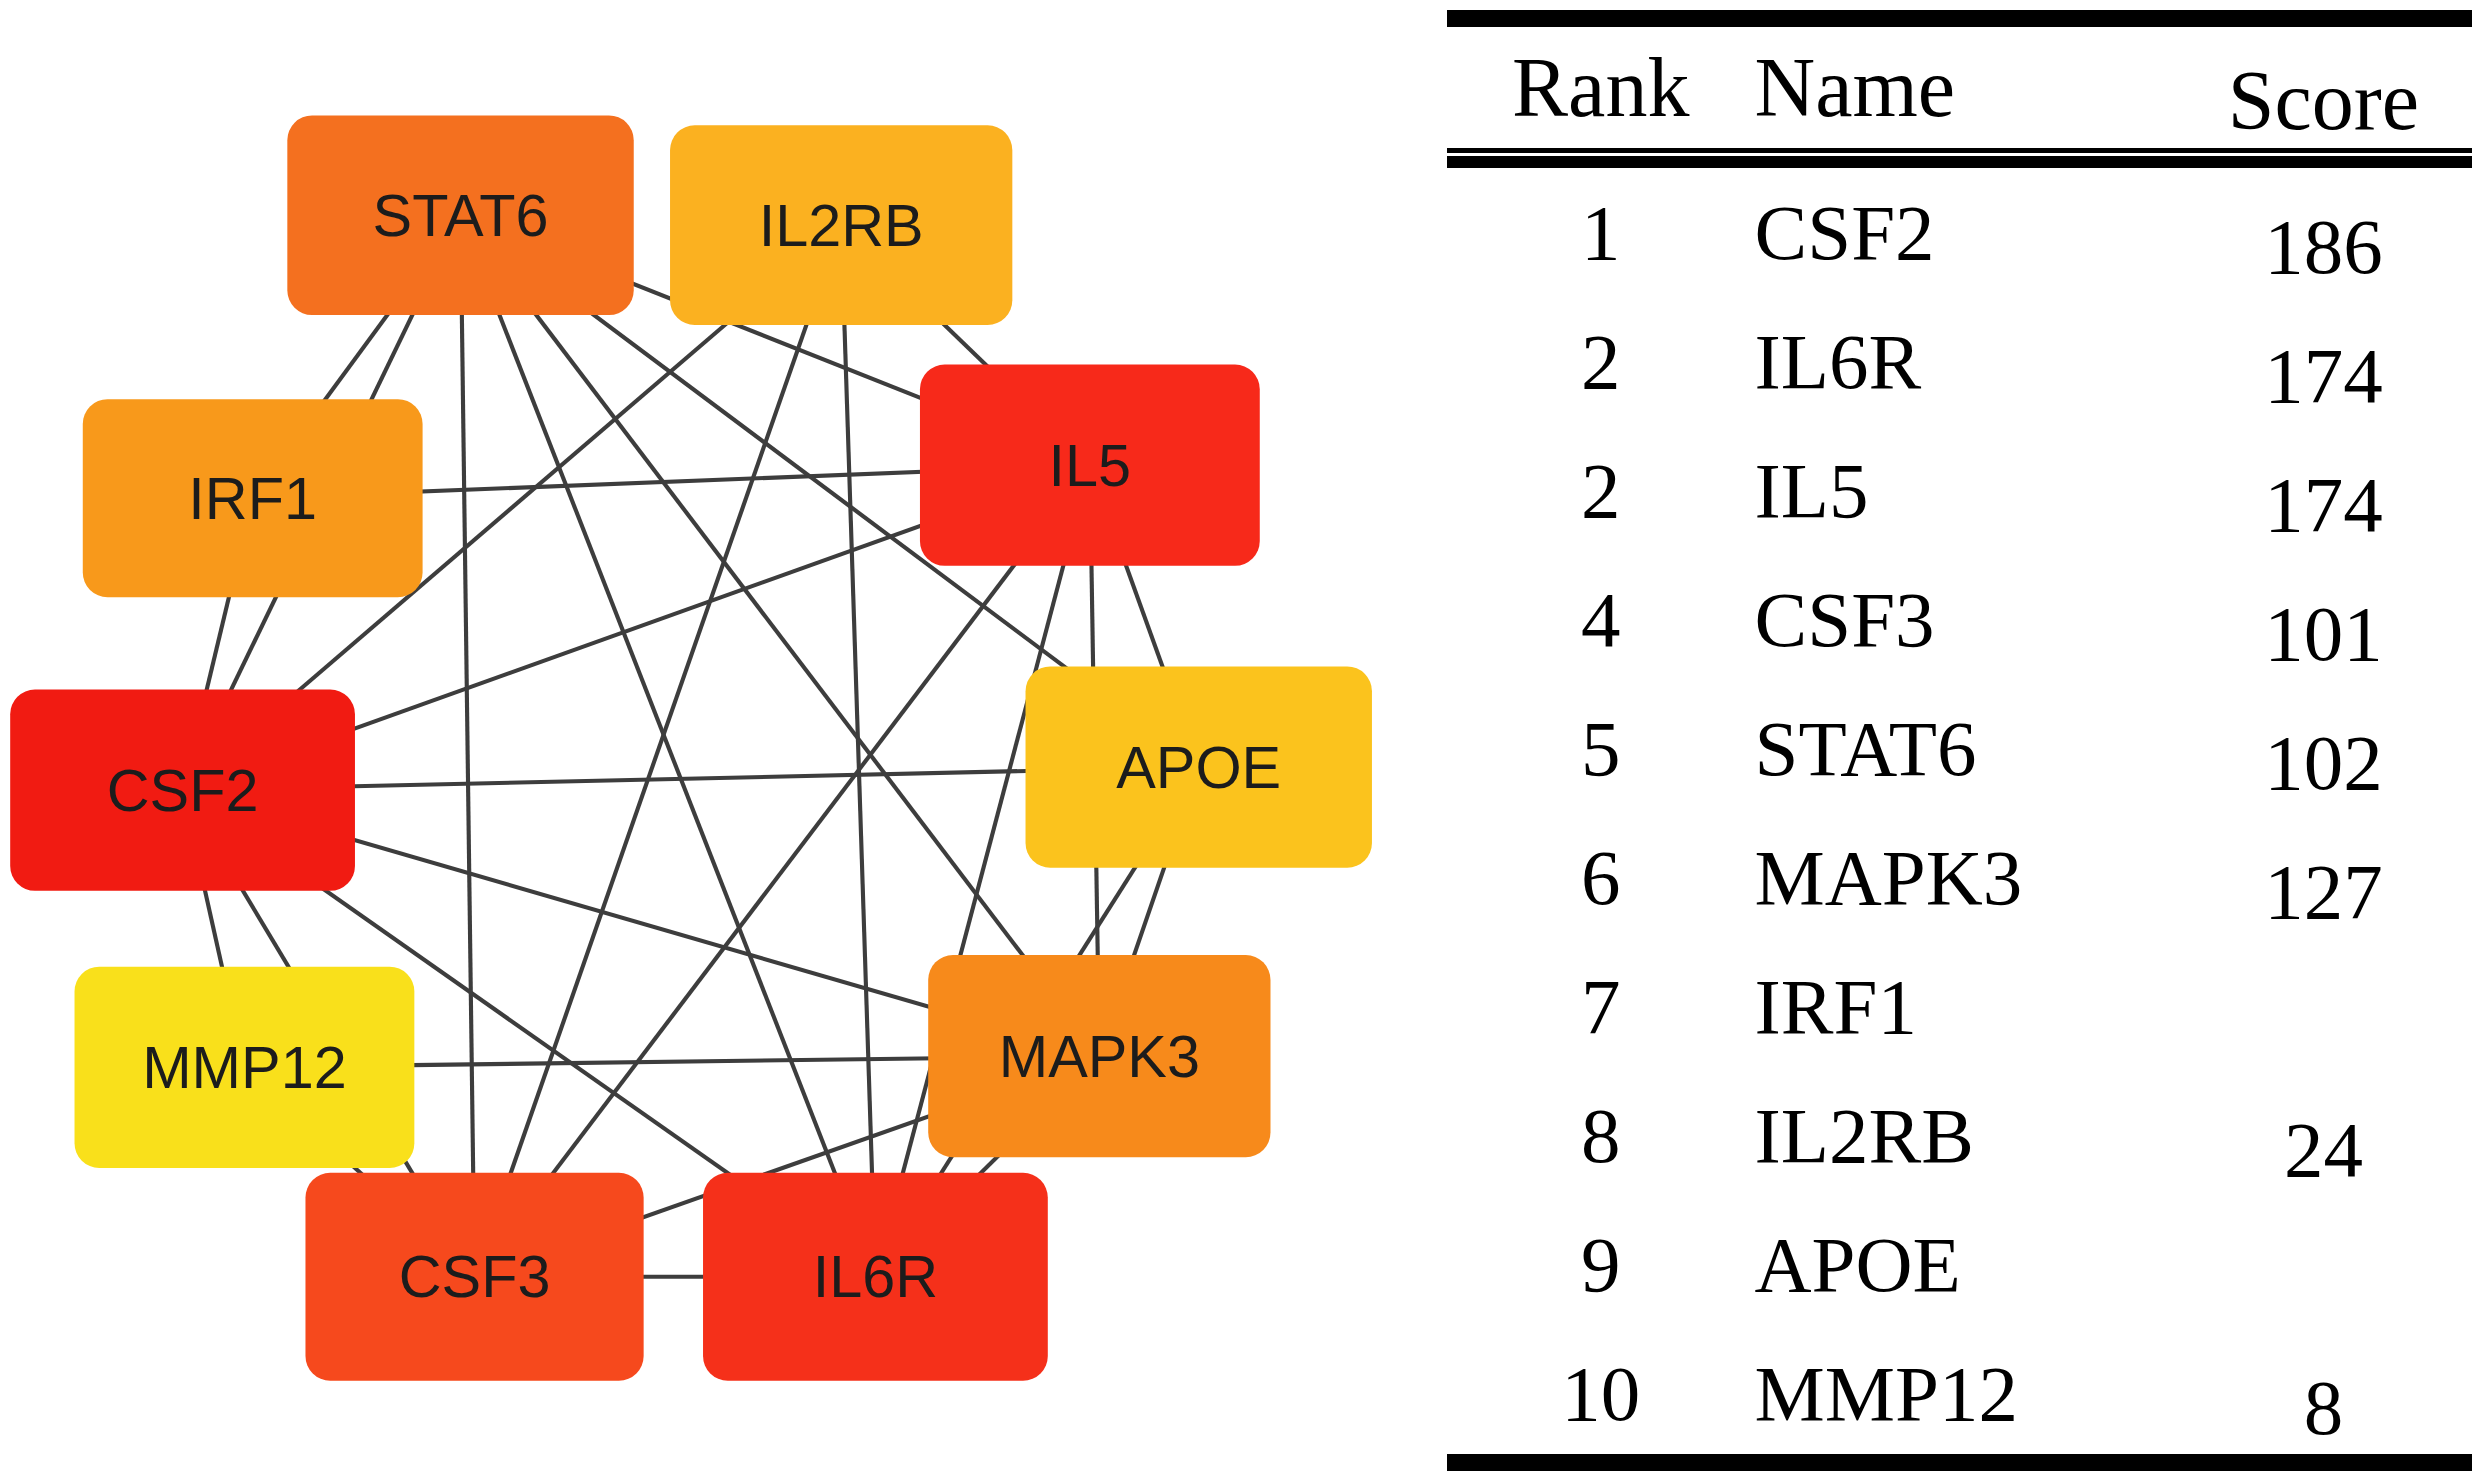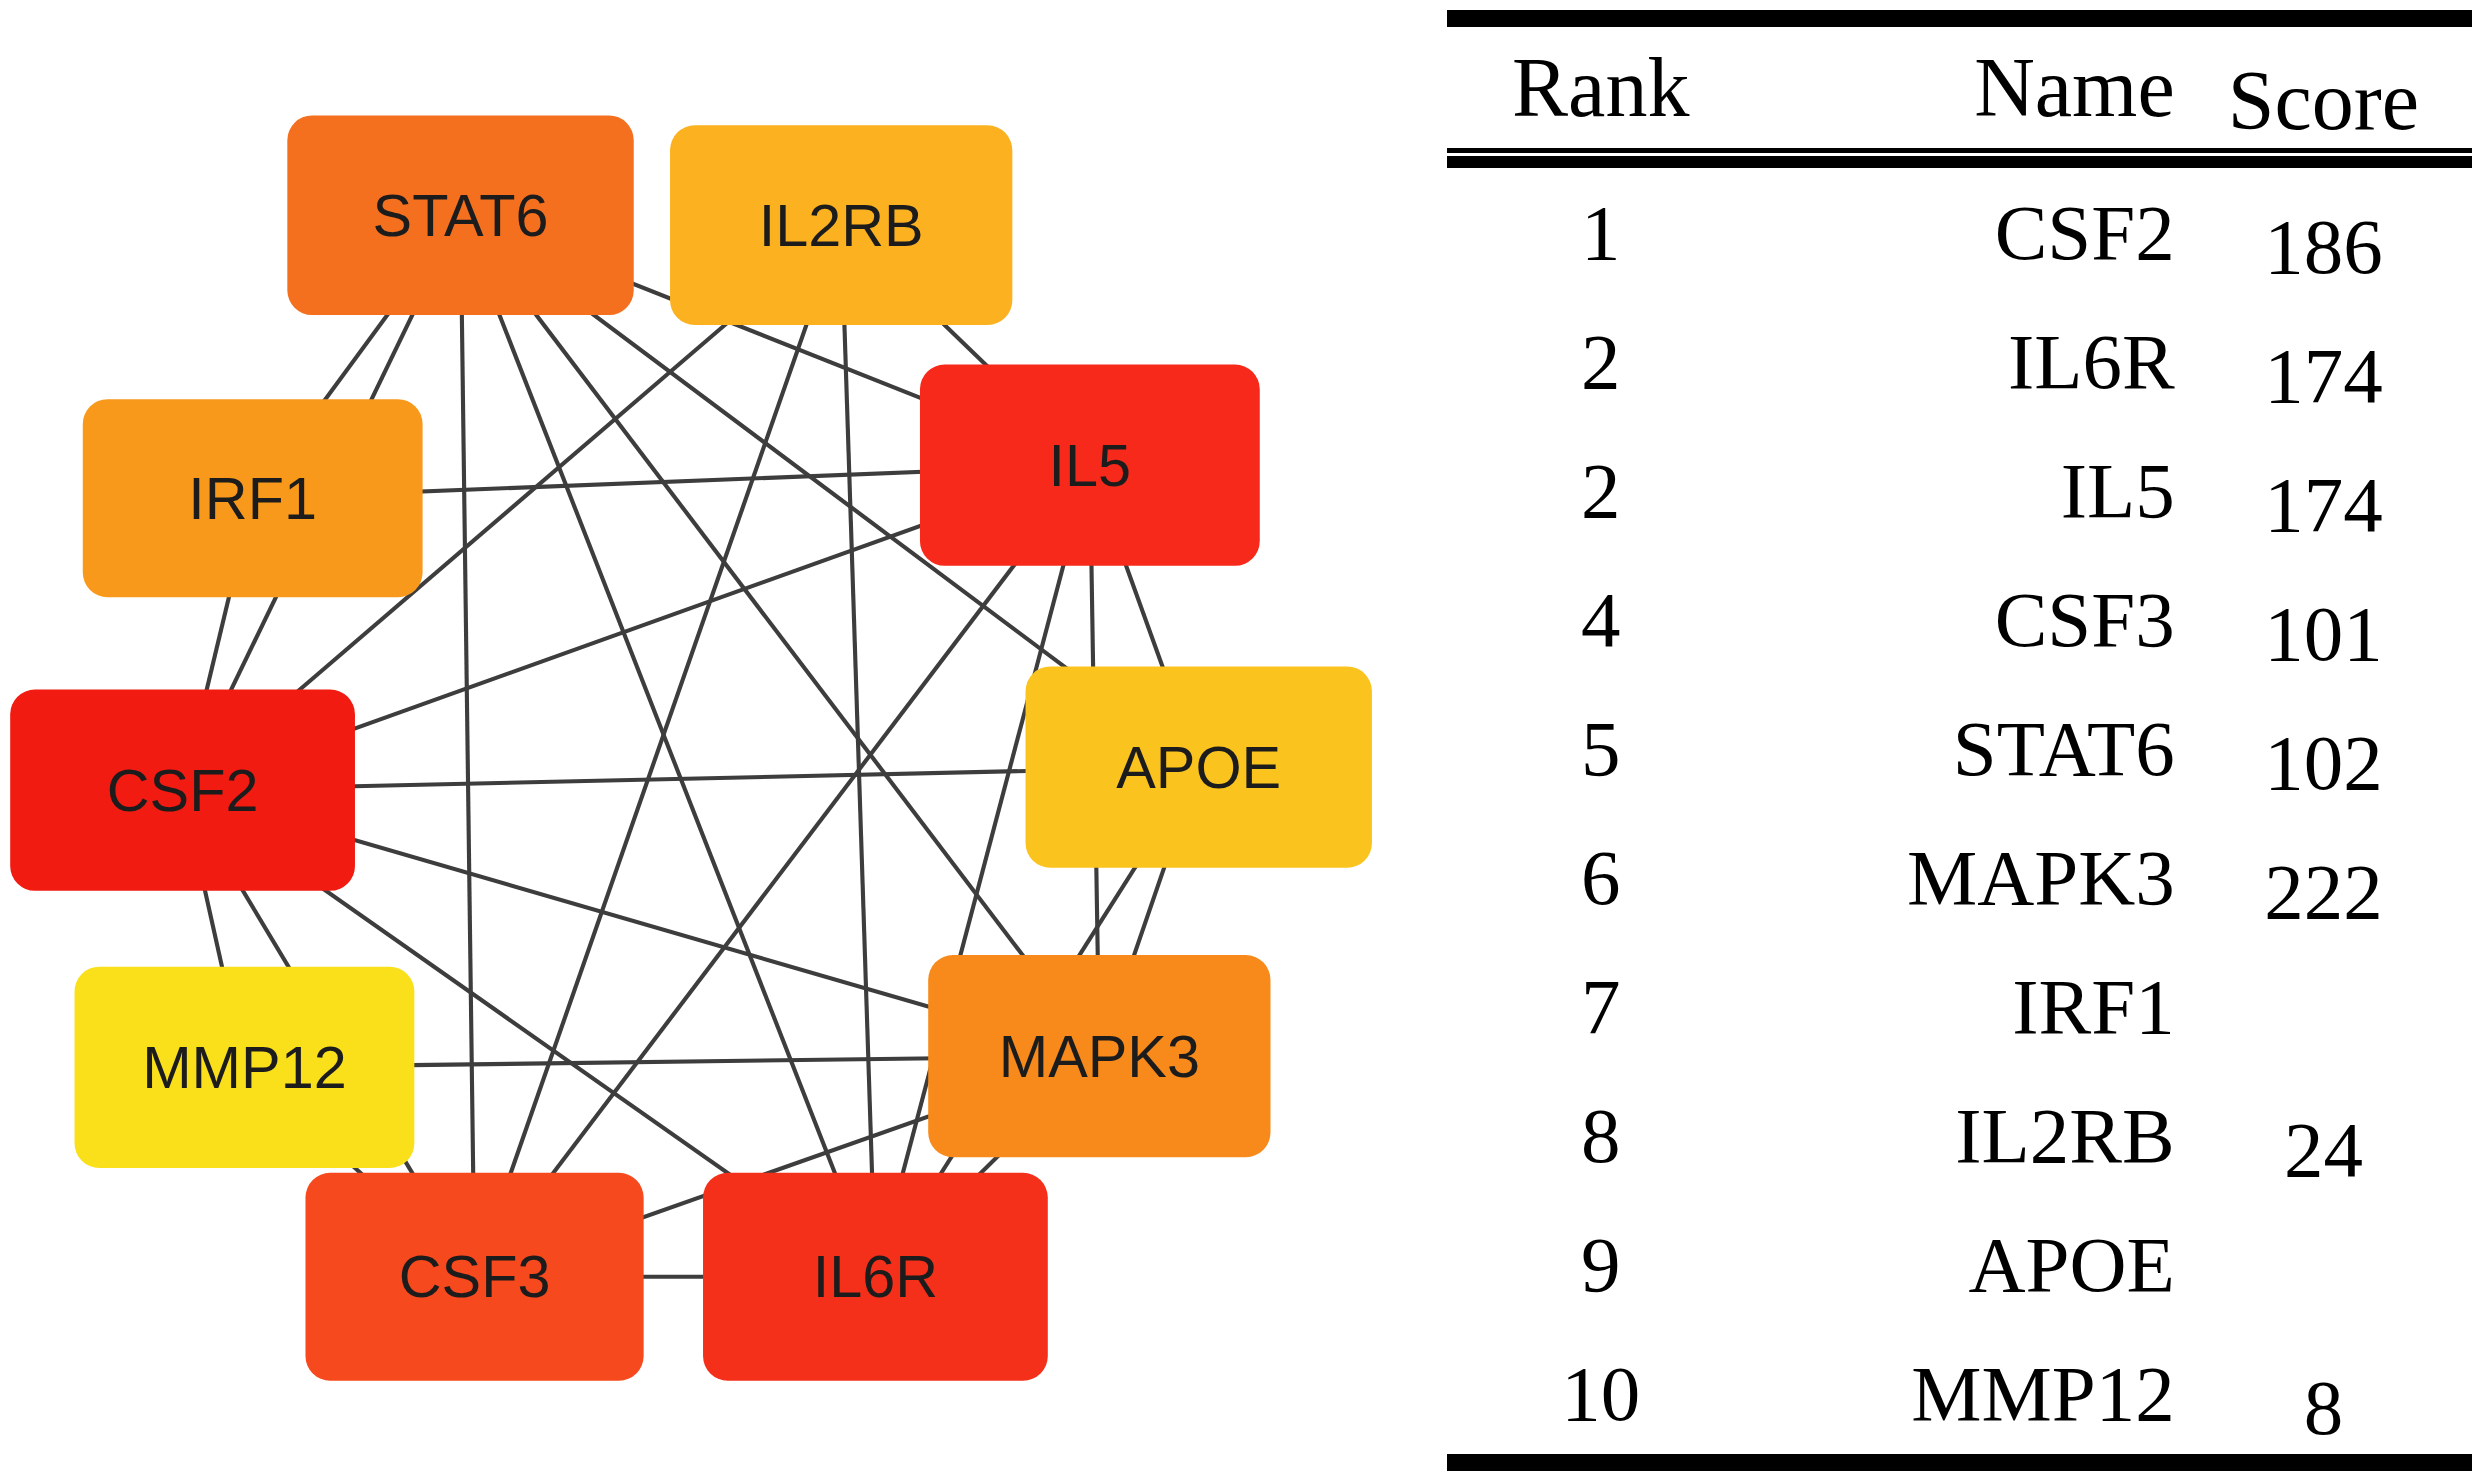--- a/index.html
+++ b/index.html
@@ -64,21 +64,21 @@
   #header-row {
     position: absolute;
     left: 0;
     top: 27px;
     width: 100%;
     height: 121px;
     display: flex;
     align-items: center;
   }
   .col-rank  { width: 30%; text-align: center; }
-  .col-name  { width: 41%; text-align: right; }
+  .col-name  { width: 41%; text-align: left; }
   .col-score { width: 29%; text-align: center; margin-top: 27px; }
   .hdr-cell {
     font-size: 84px;
     line-height: 1;
   }
   #body-rows {
     position: absolute;
     left: 0;
     top: 168px;
     width: 100%;
@@ -205,21 +205,21 @@
           <div class="col-score cell">101</div>
         </div>
         <div class="data-row">
           <div class="col-rank cell">5</div>
           <div class="col-name cell">STAT6</div>
           <div class="col-score cell">102</div>
         </div>
         <div class="data-row">
           <div class="col-rank cell">6</div>
           <div class="col-name cell">MAPK3</div>
-          <div class="col-score cell">222</div>
+          <div class="col-score cell">127</div>
         </div>
         <div class="data-row">
           <div class="col-rank cell">7</div>
           <div class="col-name cell">IRF1</div>
         </div>
         <div class="data-row">
           <div class="col-rank cell">8</div>
           <div class="col-name cell">IL2RB</div>
           <div class="col-score cell">24</div>
         </div>

